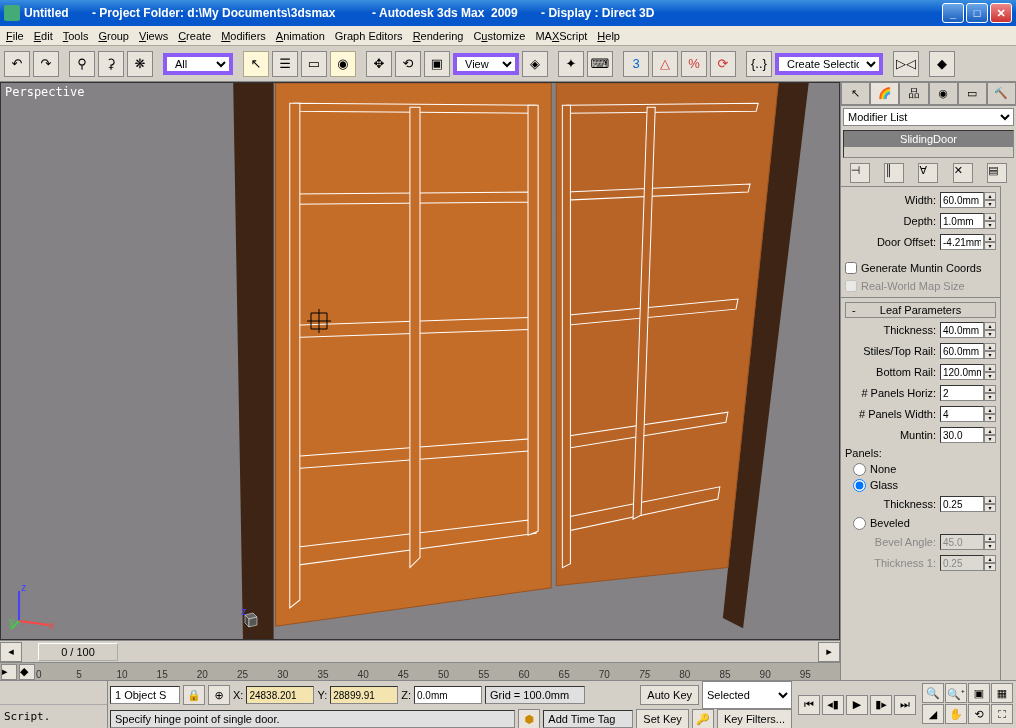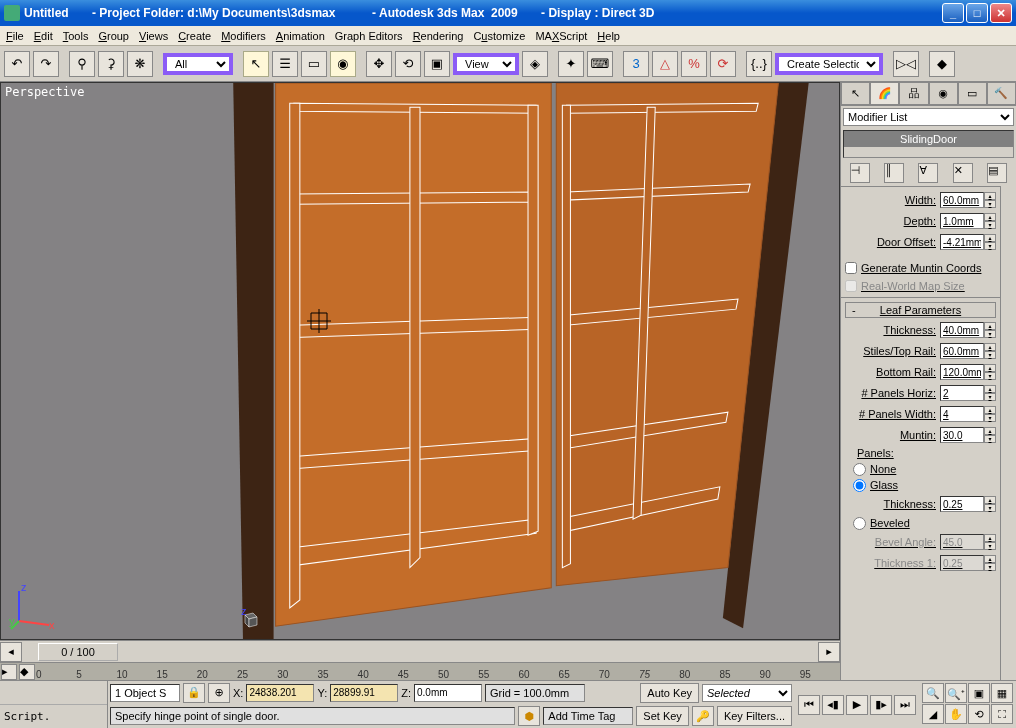--- a/index.html
+++ b/index.html
@@ -53,21 +53,21 @@
 .rollout-title { background: #d4d0c8; border: 1px solid #888; text-align: center; height: 16px; line-height: 14px; margin: 2px 0; position: relative; }
 .rollout-title::before { content: "-"; position: absolute; left: 6px; }
 .param-row { display: flex; align-items: center; height: 20px; margin: 1px 0; }
 .param-label { flex: 1; text-align: right; padding-right: 4px; }
 .spinner { width: 56px; display: flex; }
 .spinner input { width: 44px; height: 16px; border: 1px inset #888; font-size: 10px; padding: 0 2px; }
 .spin-btns { width: 12px; display: flex; flex-direction: column; }
 .spin-btns div { height: 8px; border: 1px solid #888; background: #e8e4dc; font-size: 6px; text-align:center; line-height:6px; }
 .check-row { display: flex; align-items: center; gap: 4px; height: 18px; }
 .check-row input { width: 12px; height: 12px; }
-.group-label { font-size: 11px; margin: 2px 12px; }
+.group-label { font-size: 11px; margin: 2px 0; }
 .radio-row { display: flex; align-items: center; gap: 4px; height: 16px; padding-left: 8px;}
 .indent { padding-left: 12px; }
 .scrollbar-v { width: 16px; background: #d4d0c8; border-left: 1px solid #888; }
 
 
 .timeslider { height: 22px; background: #d4d0c8; display: flex; align-items: center; border-top: 1px solid #888; }
 .ts-handle { width: 80px; height: 18px; border: 1px outset #fff; background: #d4d0c8; text-align: center; line-height: 16px; margin-left: 16px;}
 .ts-track { flex: 1; height: 18px; position: relative;}
 
 
@@ -79,21 +79,21 @@
 
 .statusarea { height: 48px; background: #d4d0c8; border-top: 1px solid #888; display: flex; }
 .status-left { width: 108px; display: flex; flex-direction: column; border-right: 1px solid #888;}
 .status-left .row { flex:1; display:flex; align-items:center; padding:0 4px;}
 .status-mid { flex: 1; display: flex; flex-direction: column;}
 .status-mid .row { flex:1; display:flex; align-items:center; gap:3px; padding: 0 2px;}
 .coord-box { width: 68px; height: 18px; border: 1px inset #888; background:#f4e4b0; font-size:10px; padding:0 2px; display:flex; align-items:center;}
 .coord-box.w { background:#fff;}
 .status-prompt { height: 18px; border: 1px inset #888; background:#e0e0e0; flex:1; padding:0 4px; display:flex;align-items:center;}
 .sb-btn { width: 22px; height: 20px; border: 1px solid #888; background:#e8e4dc; display:flex;align-items:center;justify-content:center;}
-.sb-sel { height:18px; border:1px solid #888; background:#fff;font-style:italic;}
+.sb-sel { height:28px; border:1px solid #888; background:#fff;}
 .keybtn { padding: 0 6px; height: 20px; border: 1px solid #888; background:#e8e4dc; }
 .anim-btns { display:flex; gap:2px; align-items:center; padding: 0 4px;}
 .nav-btns { display:flex; flex-wrap:wrap; width: 96px; gap:1px; padding:2px; align-content:flex-start;}
 .nav-btns .sb-btn { width: 22px; height: 20px;}
 .axis-gizmo { position:absolute; bottom: 8px; left: 8px; width: 50px; height: 50px; z-index: 10;}
 .minicube { position:absolute; bottom: 10px; left: 240px; width:20px; height:20px; z-index: 10;}
 .cursor-cross { position:absolute; top: 226px; left: 306px; z-index: 20; pointer-events: none; }
 </style>
 </head>
 <body>
@@ -283,21 +283,21 @@
     </div>
     <div class="stack-btns">
       <div class="stack-btn">⊣</div>
       <div class="stack-btn">║</div>
       <div class="stack-btn">∀</div>
       <div class="stack-btn">✕</div>
       <div class="stack-btn">▤</div>
     </div>
 
     <div style="flex:1; overflow:hidden; display:flex;">
-    <div style="flex:1; overflow:hidden;text-decoration:underline;">
+    <div style="flex:1; overflow:hidden;">
 
     <div class="rollout">
       <div class="param-row">
               <span class="param-label">Width:</span>
               <div class="spinner">
                 <input value="60.0mm" style="">
                 <div class="spin-btns">
                   <div>▴</div>
                   <div>▾</div>
                 </div>

